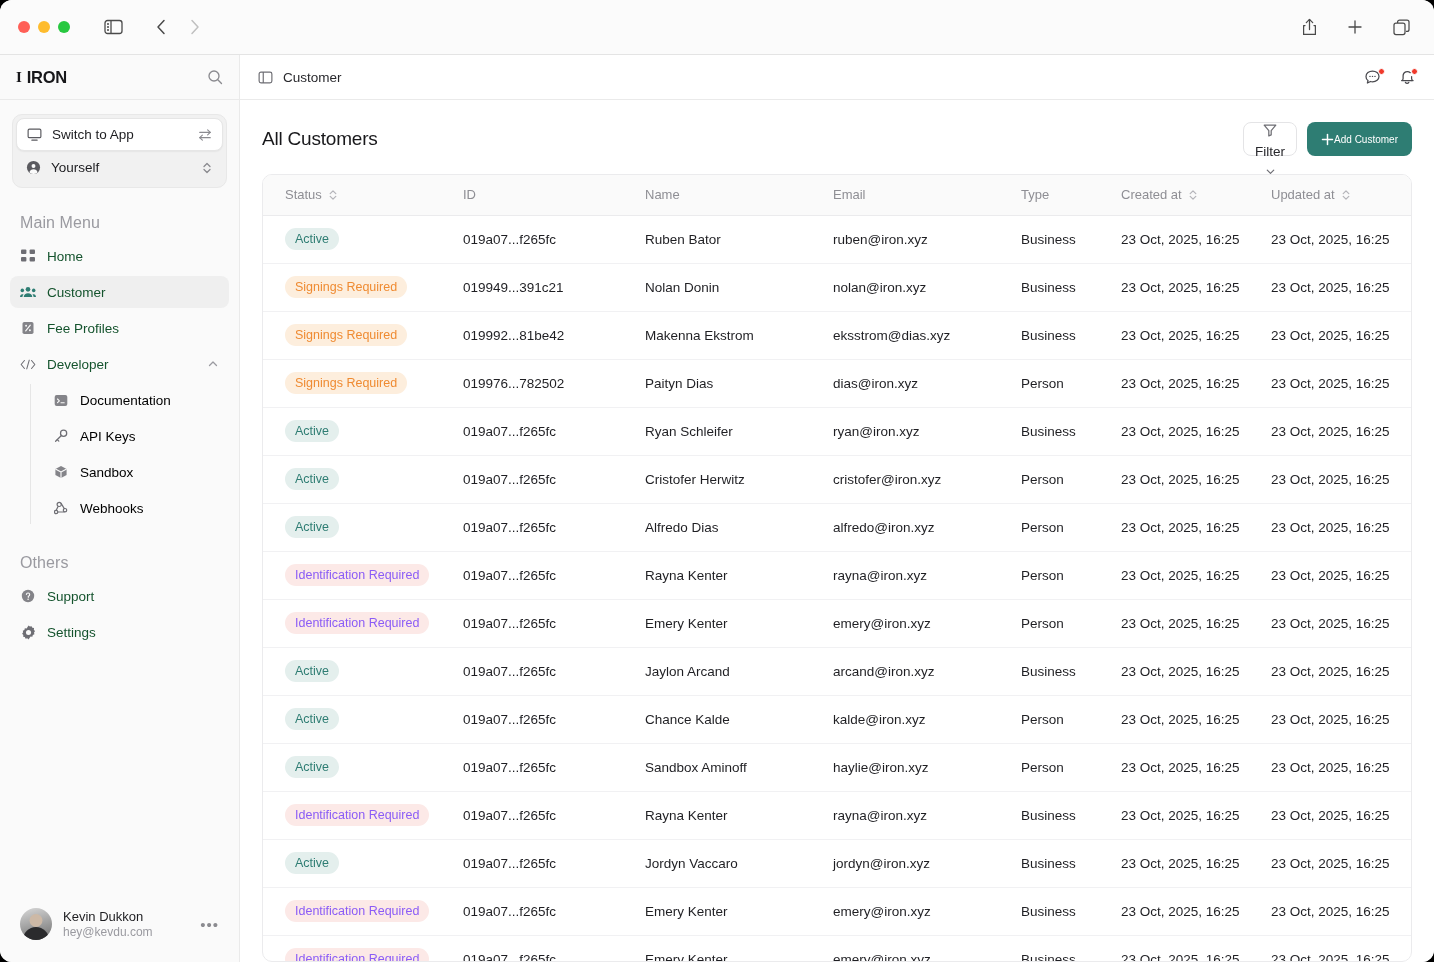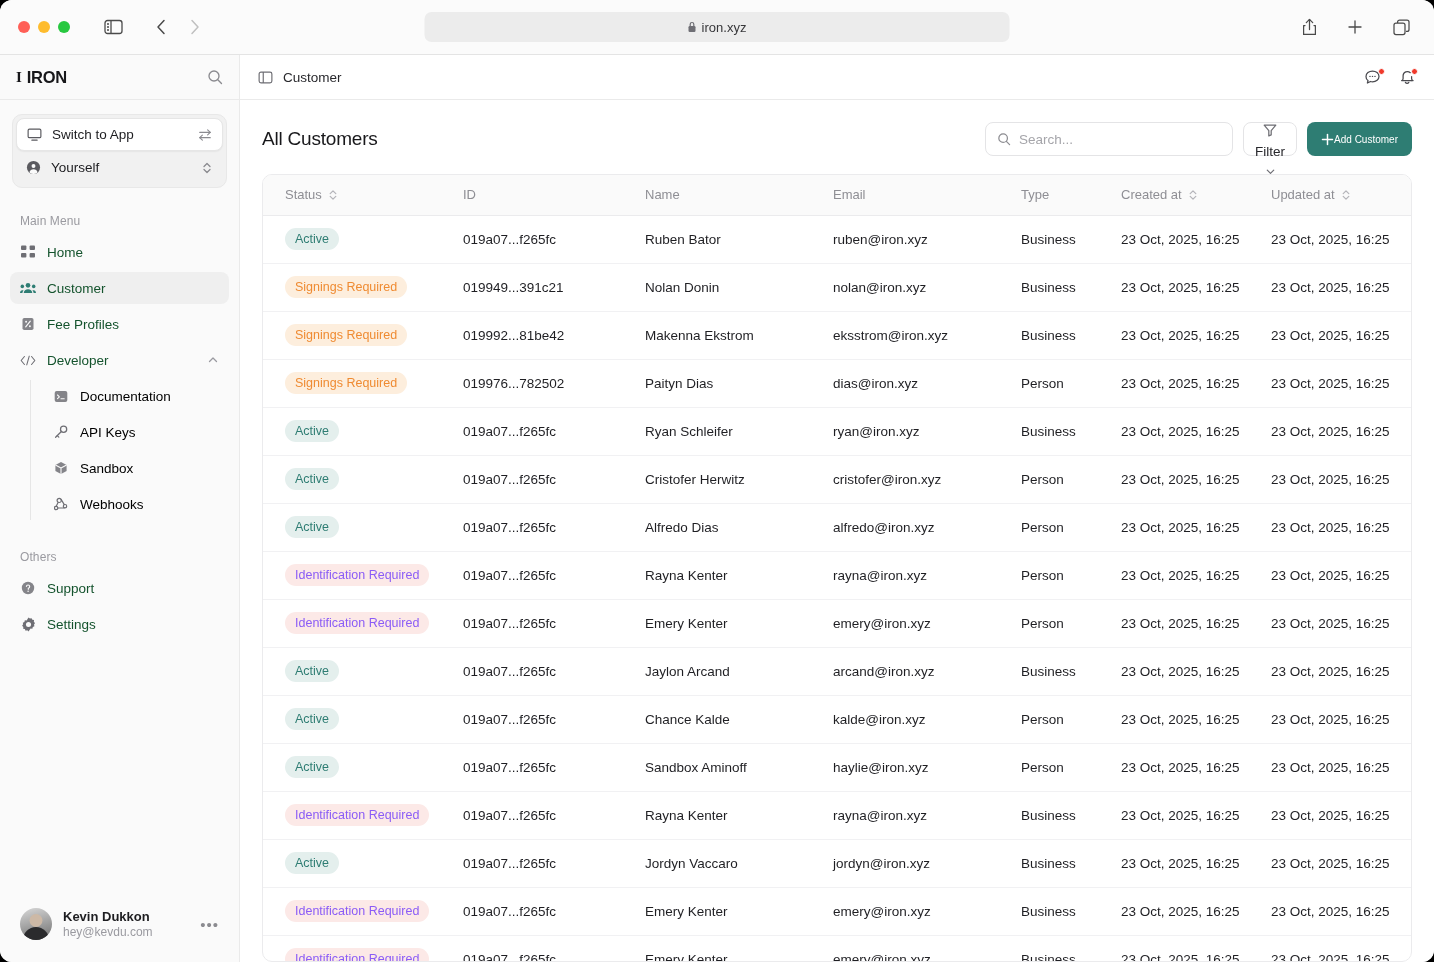--- a/index.html
+++ b/index.html
@@ -97,21 +97,21 @@
   }
   .switch-row {
     height: 33px; display: flex; align-items: center; gap: 10px;
     padding: 8px 10px;
   }
   .switch-label { font-size: 13.5px; color: #1d1d20; flex: 1; }
   .switch-icon { color: #5a5a5f; display: flex; }
   .switch-trail { color: #8b8b90; display: flex; }
 
   .nav-section-label {
-    font-size: 12px; color: #9a9aa0;
+    font-size: 16px; color: #9a9aa0;
     padding: 0 20px; margin-top: 26px; margin-bottom: 8px;
     letter-spacing: .1px;
   }
   .nav { padding: 0 10px; }
   .nav-item {
     height: 32px; border-radius: 8px;
     display: flex; align-items: center; gap: 11px;
     padding: 0 10px; margin-bottom: 4px;
     font-size: 13.5px; color: #14532d;
     cursor: pointer;
@@ -146,21 +146,21 @@
     left: 50%; top: 58%; transform: translateX(-50%);
     width: 26px; height: 22px; border-radius: 13px 13px 0 0;
     background: #2b2b2d;
   }
   .avatar::before {
     content: ""; position: absolute;
     left: 50%; top: 18%; transform: translateX(-50%);
     width: 13px; height: 13px; border-radius: 50%;
     background: #cdb9a6; z-index: 2;
   }
-  .user-name { font-size: 13px; color: #1d1d20; font-weight: 700; }
+  .user-name { font-size: 13px; color: #1d1d20; font-weight: 400; }
   .user-email { font-size: 12px; color: #9a9aa0; margin-top: 1px; }
   .user-more { margin-left: auto; color: #8b8b90; font-size: 15px; letter-spacing: 1px; }
 
   
   .main { flex: 1; display: flex; flex-direction: column; min-width: 0; background:#fff; }
   .topbar {
     height: 45px; flex: 0 0 45px;
     border-bottom: 1px solid #eaeaea;
     display: flex; align-items: center;
     padding: 0 18px;
@@ -279,29 +279,20 @@
             <polyline points="8,1.5 2,8 8,14.5"></polyline>
           </svg>
       </div>
       <div class="chrome-btn">
         <svg width="10" height="16" viewBox="0 0 10 16" fill="none" stroke="currentColor" stroke-width="1.5" stroke-linecap="round" stroke-linejoin="round">
             <polyline points="2,1.5 8,8 2,14.5"></polyline>
           </svg>
       </div>
     </div>
 
-    <div class="urlbar">
-      <span style="display:flex;color:#6e6e74;">
-        <svg width="9" height="12" viewBox="0 0 9 12" fill="none" stroke="currentColor" stroke-width="1.2">
-          <rect x="1" y="5" width="7" height="6" rx="1.2" fill="currentColor" stroke="none"></rect>
-          <path d="M2.7 5V3.3a1.8 1.8 0 0 1 3.6 0V5"></path>
-        </svg>
-      </span>
-      <span class="url-text">iron.xyz</span>
-    </div>
 
     <div class="chrome-right">
       <span class="chrome-btn">
         <svg width="15" height="18" viewBox="0 0 15 18" fill="none" stroke="currentColor" stroke-width="1.25" stroke-linecap="round" stroke-linejoin="round">
           <path d="M7.5 11.5V1.6"></path>
             <polyline points="4.3,4.6 7.5,1.4 10.7,4.6"></polyline>
           <path d="M3 7.5H1.6v8.9h11.8V7.5H12"></path>
         </svg>
       </span>
       <span class="chrome-btn">
@@ -544,29 +535,20 @@
           </span>
         </div>
       </div>
 
       <div class="content">
 
         <div class="page-head">
           <h1 class="page-title">All Customers</h1>
           <div class="head-tools">
 
-            <div class="search-box">
-              <span class="s-icon">
-                <svg width="14" height="14" viewBox="0 0 16 16" fill="none" stroke="currentColor" stroke-width="1.4" stroke-linecap="round">
-                    <circle cx="7" cy="7" r="4.9"></circle>
-                    <line x1="10.7" y1="10.7" x2="14.4" y2="14.4"></line>
-                  </svg>
-              </span>
-              <input type="text" value="" placeholder="Search..." style="">
-            </div>
 
             <button class="filter-btn">
               <span class="f-icon">
                 <svg width="14" height="14" viewBox="0 0 14 14" fill="none" stroke="currentColor" stroke-width="1.25" stroke-linejoin="round">
                     <path d="M1.2 2.2h11.6L8.2 7.6v4.3L5.8 12.9V7.6z"></path>
                   </svg>
               </span>
               <span>Filter</span>
               <span class="chev">
                 <svg width="11" height="11" viewBox="0 0 12 12" fill="none" stroke="currentColor" stroke-width="1.3" stroke-linecap="round" stroke-linejoin="round">
@@ -662,21 +644,21 @@
                   <td class="c-name">Nolan Donin</td>
                   <td class="c-email">nolan@iron.xyz</td>
                   <td class="c-type">Business</td>
                   <td class="c-created">23 Oct, 2025, 16:25</td>
                   <td class="c-updated">23 Oct, 2025, 16:25</td>
                 </tr>
                 <tr>
                   <td class="c-status"><span class="badge signings">Signings Required</span></td>
                   <td class="c-id">019992...81be42</td>
                   <td class="c-name">Makenna Ekstrom</td>
-                  <td class="c-email">eksstrom@iron.xyz</td>
+                  <td class="c-email">eksstrom@dias.xyz</td>
                   <td class="c-type">Business</td>
                   <td class="c-created">23 Oct, 2025, 16:25</td>
                   <td class="c-updated">23 Oct, 2025, 16:25</td>
                 </tr>
                 <tr>
                   <td class="c-status"><span class="badge signings">Signings Required</span></td>
                   <td class="c-id">019976...782502</td>
                   <td class="c-name">Paityn Dias</td>
                   <td class="c-email">dias@iron.xyz</td>
                   <td class="c-type">Person</td>

